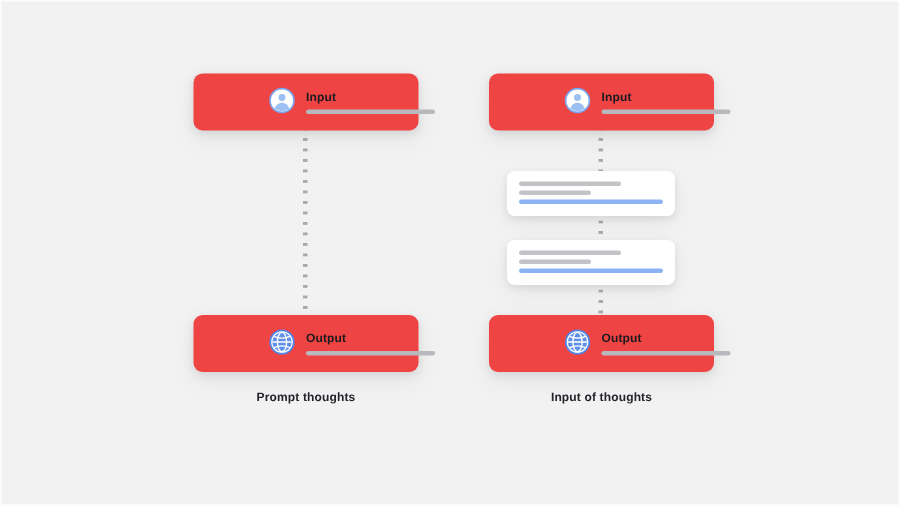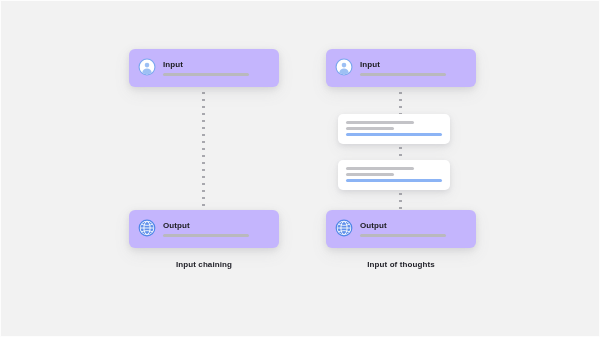--- a/index.html
+++ b/index.html
@@ -31,25 +31,26 @@
     height: 337px;
   }
   #column-prompt-chaining { left: 128px; width: 150px; }
   #column-chain-of-thoughts { left: 325px; width: 150px; }
 
   
   .card {
     position: absolute;
     left: 0;
     width: 150px;
-    background: #c4b5fd;
+    background: #ef4444;
     border-radius: 6px;
     box-shadow: 0 2px 6px rgba(120,120,130,0.18),
                 0 6px 16px rgba(120,120,130,0.10);
     box-sizing: border-box;
+    padding-left: 41px;
   }
 
   .card-header {
     display: flex;
     align-items: center;
     padding: 9px 10px 11px 9px;
   }
 
   .card-icon {
     width: 18px;
@@ -164,21 +165,21 @@
           <path d="M4.9 7.0c4.3 2.0 9.9 2.0 14.2 0" fill="none" stroke="#ffffff" stroke-width="1.1"></path>
           <path d="M4.9 17.0c4.3-2.0 9.9-2.0 14.2 0" fill="none" stroke="#ffffff" stroke-width="1.1"></path>
         </svg>
         <div class="card-texts">
           <div class="card-title">Output</div>
           <div class="bar bar-title-under"></div>
         </div>
       </div>
     </div>
 
-    <div class="caption">Input chaining</div>
+    <div class="caption">Prompt thoughts</div>
   </div>
 
   <div id="column-chain-of-thoughts" class="column">
 
     <div class="connector" style="top:84px; height:29px;"></div>
 
     <div class="connector" style="top:146px; height:14px;"></div>
 
     <div class="connector" style="top:192px; height:17px;"></div>
 

